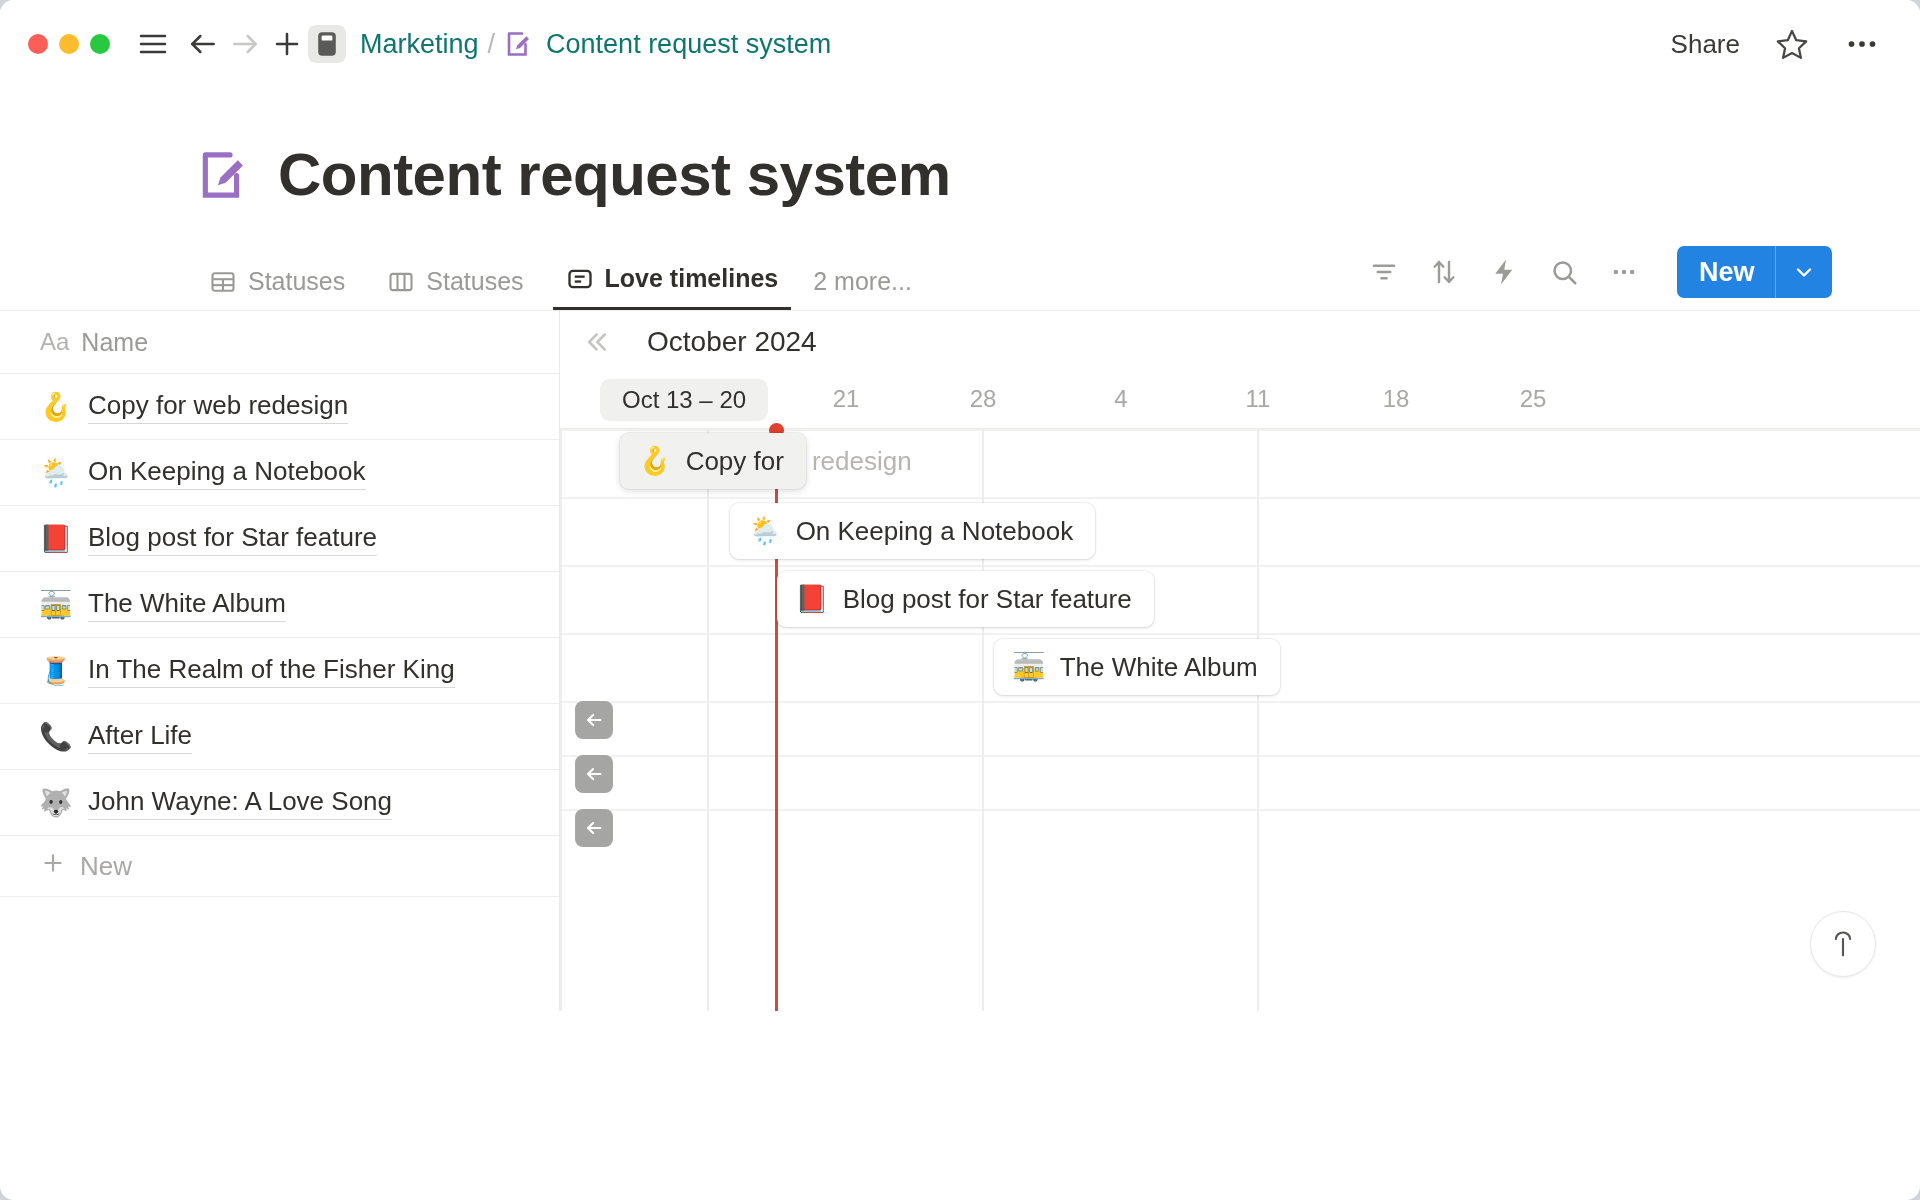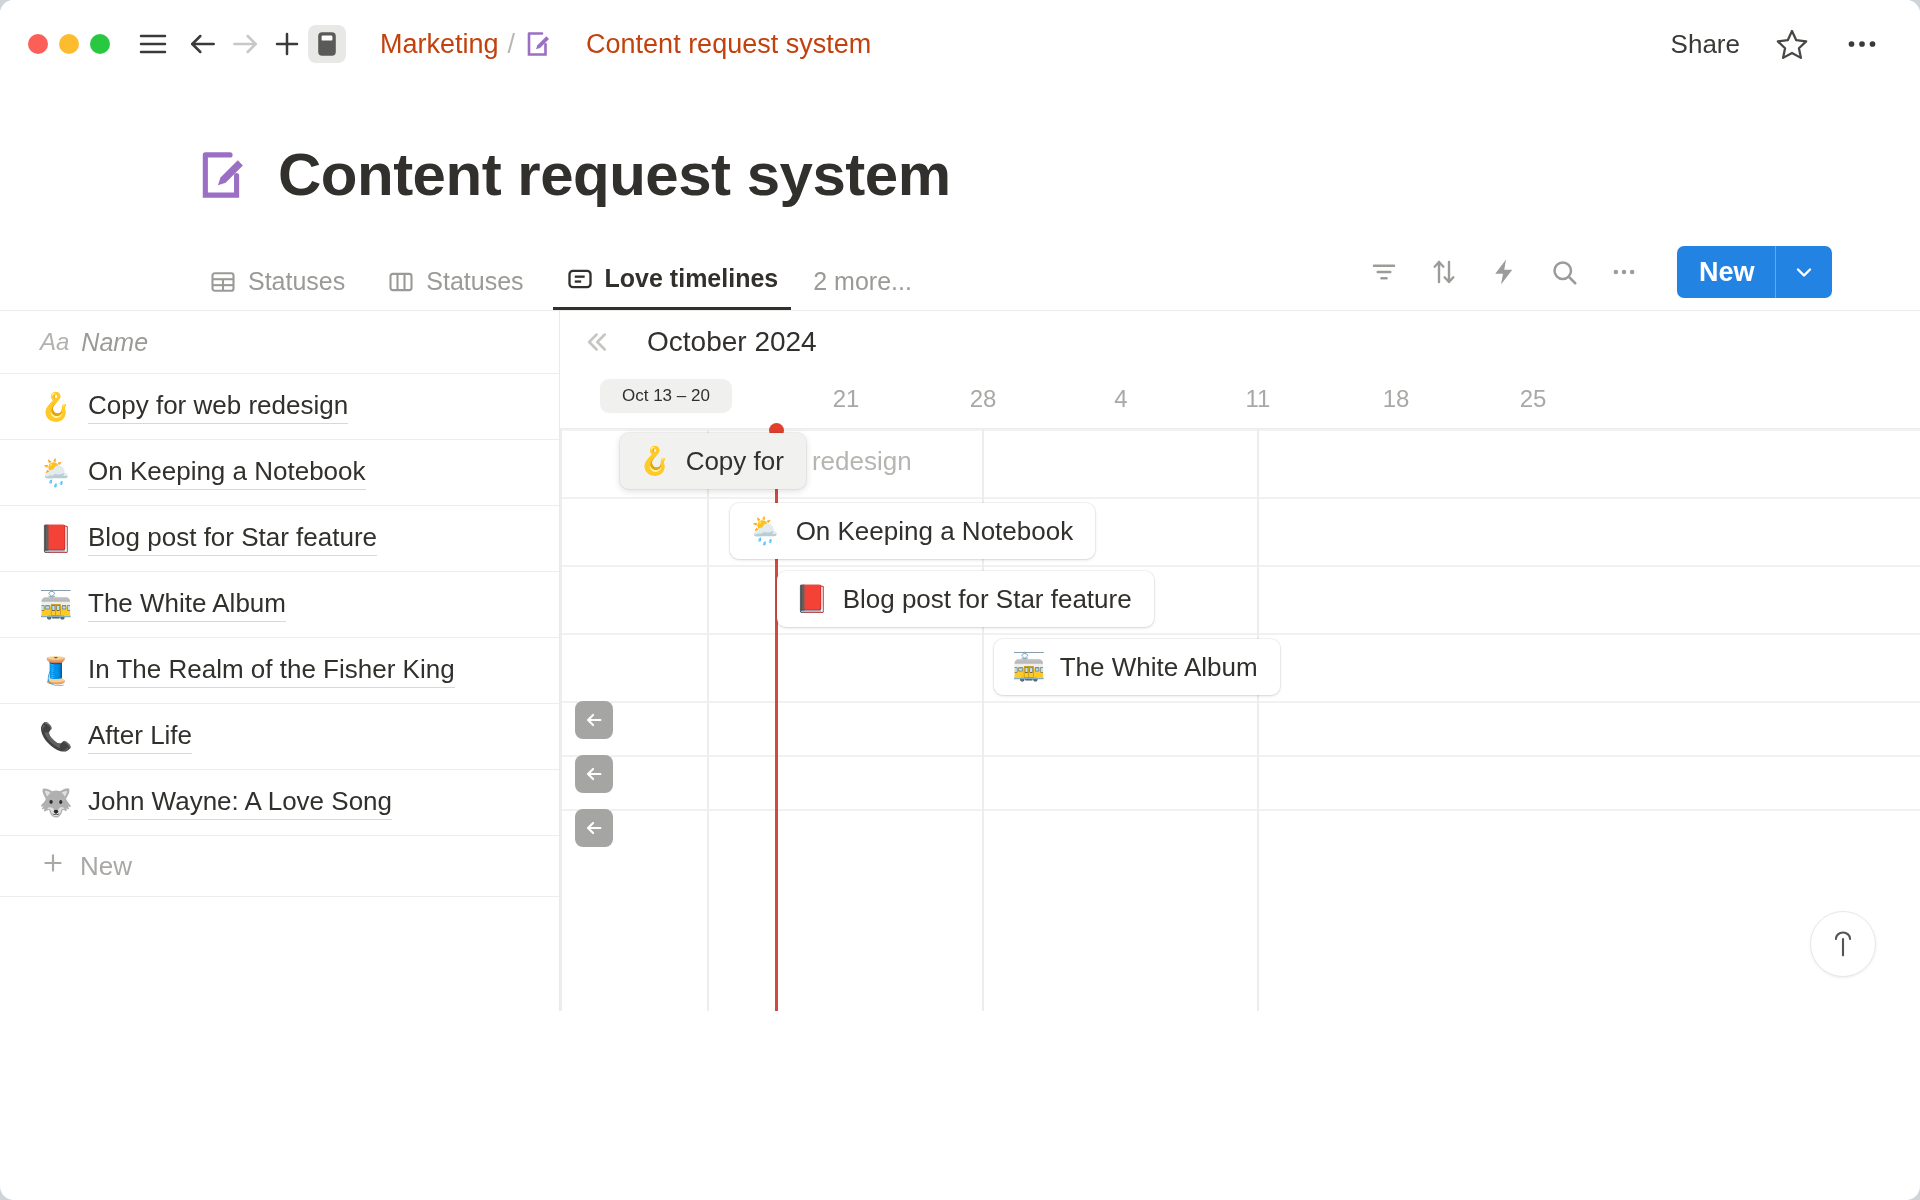--- a/index.html
+++ b/index.html
@@ -46,21 +46,21 @@
     width: 38px; height: 38px;
     border-radius: 8px;
     background: #e8e8e6;
     display: flex; align-items: center; justify-content: center;
     margin-right: 14px;
   }
   .breadcrumb {
     display: flex; align-items: center;
     font-size: 27px; color: #32302c; white-space: nowrap;
   }
-  .breadcrumb .crumb { color: #c2410c; margin-left: 20px; }
+  .breadcrumb .crumb { color: #0f766e; }
   .breadcrumb .sep { color: #b9b8b4; margin: 0 9px; }
   .bc-emoji { margin-right: 12px; display: inline-flex; align-items: center; }
 
   .tb-right {
     margin-left: auto;
     display: flex; align-items: center; gap: 35px;
     padding-right: 6px;
   }
   .share-btn { font-size: 26px; color: #3b3a37; }
   .star-btn { color: #484744; display: flex; align-items: center; }
@@ -127,21 +127,20 @@
     width: 560px; flex: none;
     border-right: 1.5px solid #e9e9e8;
     position: relative;
   }
   .list-header {
     height: 62px;
     display: flex; align-items: center;
     padding-left: 40px;
     font-size: 25px; color: #9a9a97;
     gap: 12px;
-    font-style: italic;
   }
   .list-header .aa { font-size: 24px; color: #b3b2af; }
   .list-row {
     height: 66px;
     display: flex; align-items: center;
     padding-left: 40px;
     gap: 16px;
     border-top: 1.5px solid #ededec;
   }
   .list-row .emoji { width: 32px; display: flex; align-items: center; justify-content: center; font-size: 27px; }
@@ -187,21 +186,21 @@
   }
   .tick {
     position: absolute; top: 12px;
     font-size: 24px; color: #a9a8a5;
     transform: translateX(-50%);
   }
   .range-pill {
     position: absolute; top: 6px; left: 40px;
     background: #f0f0ef; border-radius: 9px;
     padding: 7px 22px;
-    font-size: 17px; color: #32302c;
+    font-size: 24px; color: #32302c;
     white-space: nowrap;
   }
   .tl-grid { position: absolute; left: 0; right: 0; top: 118px; bottom: 0; }
   .vline { position: absolute; top: 0; bottom: 0; width: 1.5px; background: #ededec; }
   .hline { position: absolute; left: 0; right: 0; height: 1.5px; background: #f1f1f0; }
   .today-line { position: absolute; top: 0; bottom: 0; width: 2.5px; background: #cf4b3e; }
   .today-dot {
     position: absolute; width: 15px; height: 15px; border-radius: 50%;
     background: #e0402d;
   }

